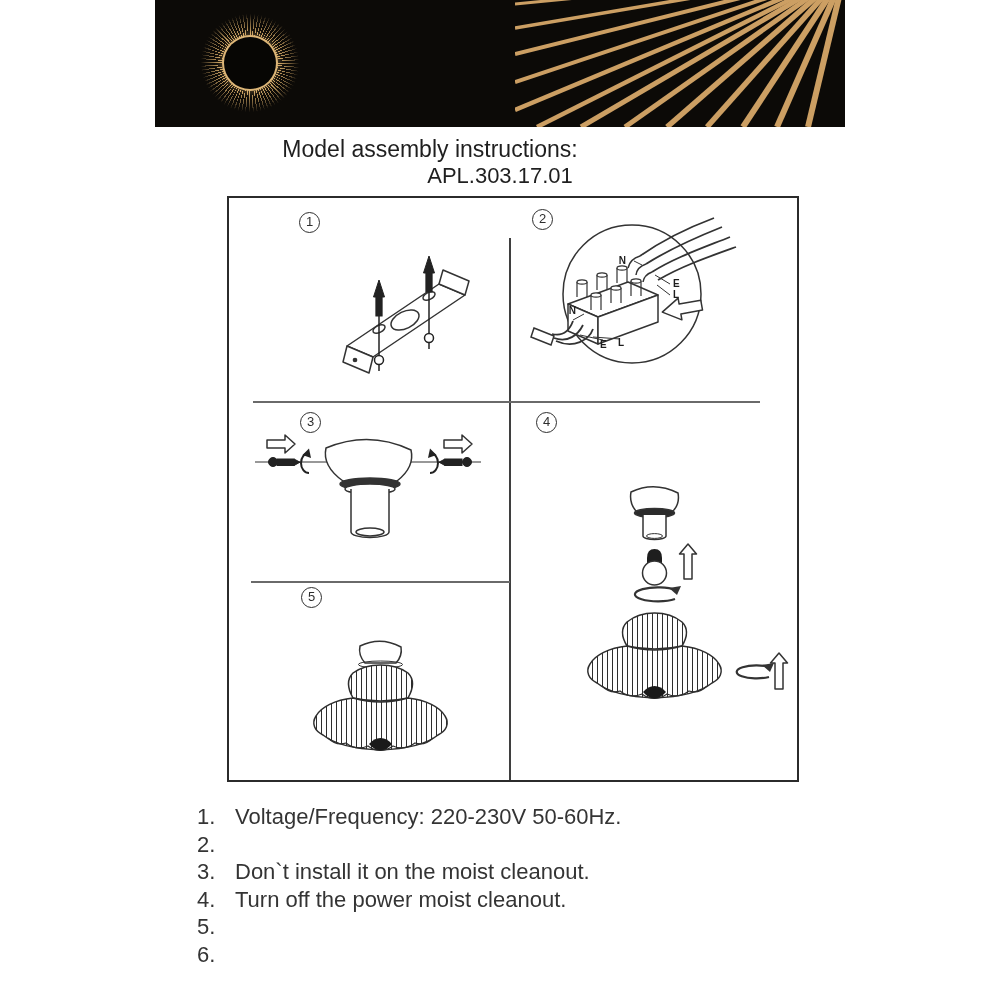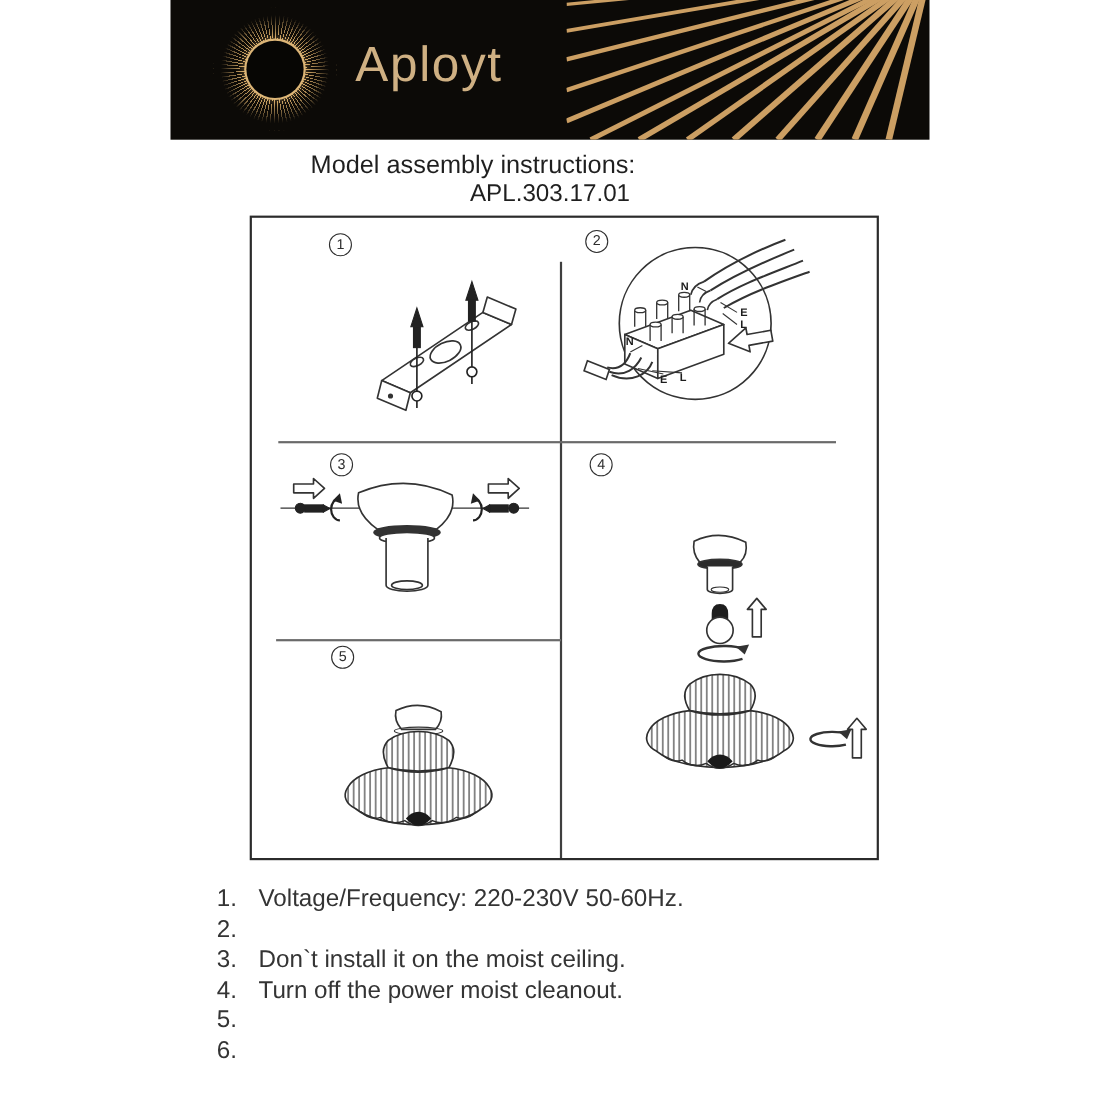--- a/index.html
+++ b/index.html
@@ -50,21 +50,20 @@
   
   .list{position:absolute;left:197px;top:803px;width:640px;}
   .row{display:flex;font-size:22px;line-height:27.6px;color:#343434;}
   .row .num{width:38px;flex:0 0 38px;}
 </style>
 </head>
 <body>
 
 <div class="banner">
   <div class="sunburst"></div>
-  <div class="wordmark">Aployt</div>
   <svg class="rays" width="330" height="127" viewBox="0 0 330 127">
     <g stroke="#cc9f63" fill="none">
       <line x1="330" y1="-28" x2="0" y2="4" stroke-width="3"></line>
       <line x1="330" y1="-28" x2="0" y2="28" stroke-width="3.5"></line>
       <line x1="330" y1="-28" x2="0" y2="54" stroke-width="4"></line>
       <line x1="330" y1="-28" x2="0" y2="82" stroke-width="4"></line>
       <line x1="330" y1="-28" x2="0" y2="110" stroke-width="4.5"></line>
       <line x1="330" y1="-28" x2="22" y2="127" stroke-width="4.5"></line>
       <line x1="330" y1="-28" x2="66" y2="127" stroke-width="5"></line>
       <line x1="330" y1="-28" x2="110" y2="127" stroke-width="5"></line>
@@ -265,21 +264,21 @@
 <div class="list">
   <div class="row">
     <span class="num">1.</span>
     <span class="txt">Voltage/Frequency: 220-230V 50-60Hz.</span>
   </div>
   <div class="row">
     <span class="num">2.</span>
   </div>
   <div class="row">
     <span class="num">3.</span>
-    <span class="txt">Don`t install it on the moist ceiling.</span>
+    <span class="txt">Don`t install it on the moist cleanout.</span>
   </div>
   <div class="row">
     <span class="num">4.</span>
     <span class="txt">Turn off the power moist cleanout.</span>
   </div>
   <div class="row">
     <span class="num">5.</span>
   </div>
   <div class="row">
     <span class="num">6.</span>

